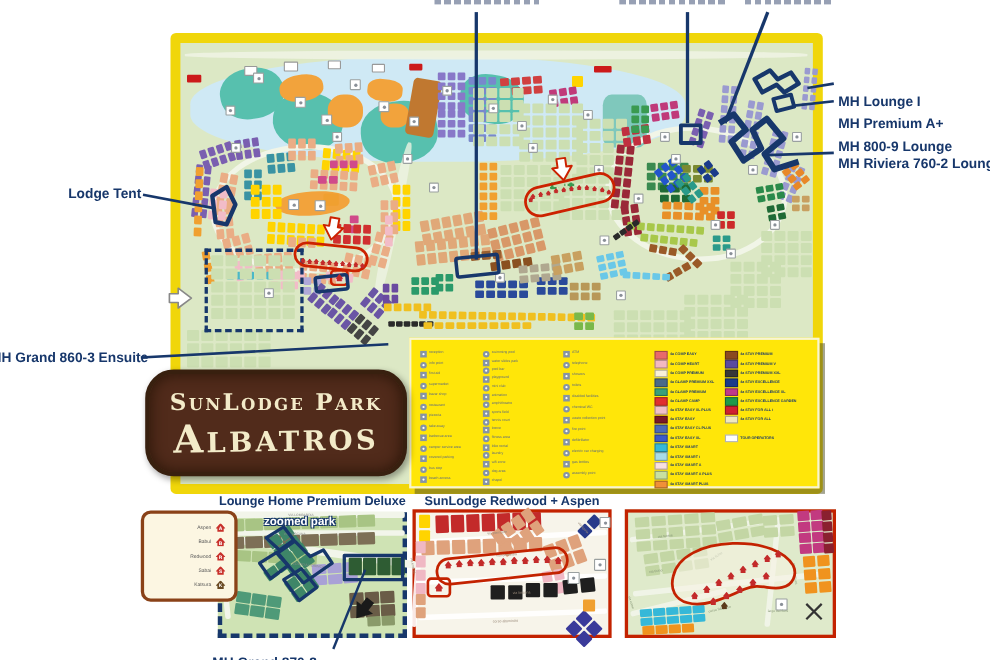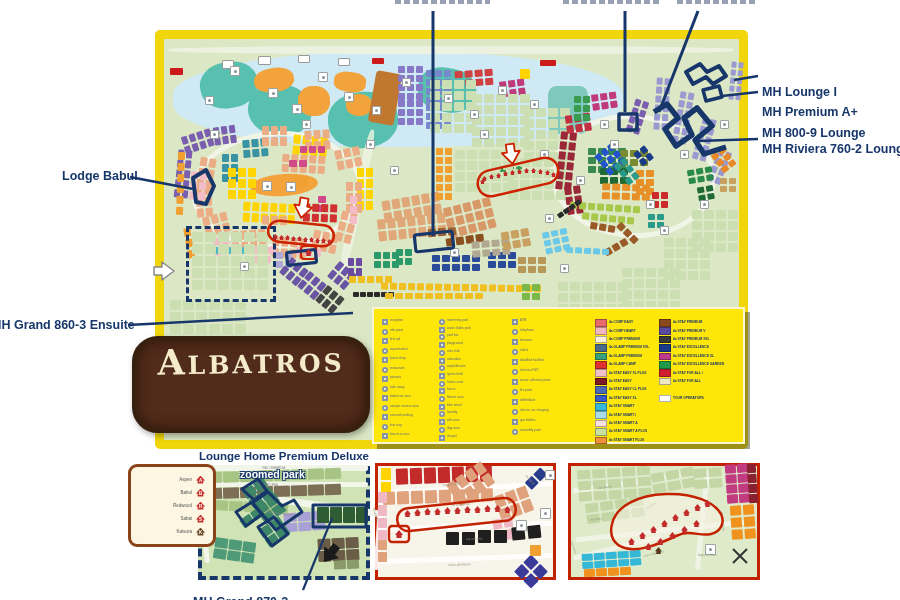--- a/index.html
+++ b/index.html
@@ -90,21 +90,21 @@
       <path d="M733,549 L747,563 M747,549 L733,563" stroke="#333333" stroke-width="2" fill="none" stroke-linejoin="round"></path>
       <rect x="268" y="223" width="66" height="21" rx="11" fill="none" stroke="#cc2200" stroke-width="2.5" transform="rotate(6 301 233.5)"></rect>
       <rect x="301" y="246" width="15" height="13" rx="3" fill="none" stroke="#cc2200" stroke-width="2.2"></rect>
       <rect x="477" y="164" width="82" height="26" rx="13" fill="none" stroke="#cc2200" stroke-width="2.5" transform="rotate(-13 518 177)"></rect>
       <rect x="415" y="233" width="38" height="17" rx="2" fill="none" stroke="#17376b" stroke-width="3.2" transform="rotate(-6 434 241.5)"></rect>
       <rect x="287" y="251" width="29" height="13" rx="2" fill="none" stroke="#17376b" stroke-width="3.2" transform="rotate(-6 301.5 257.5)"></rect>
       <rect x="397" y="503" width="119" height="23" rx="11" fill="none" stroke="#c32200" stroke-width="2.5" transform="rotate(-6 456.5 514.5)"></rect>
       <rect x="389" y="526" width="20" height="16" rx="3" fill="none" stroke="#c32200" stroke-width="2.4"></rect>
     </svg>
 
-  <div class="callout" style="left:62px;top:169px;">Lodge Babul</div>
+  <div class="callout" style="left:62px;top:169px;">Lodge Tent</div>
   <div class="callout" style="left:-9px;top:318px;">MH Grand 860-3 Ensuite</div>
   <div class="callout" style="left:762px;top:86px;margin-top:19px;">MH Premium A+</div>
   <div class="callout" style="left:762px;top:85px;">MH Lounge I</div>
   <div class="callout" style="left:762px;top:126px;">MH 800-9 Lounge</div>
   <div class="callout" style="left:762px;top:142px;">MH Riviera 760-2 Lounge</div>
   <div class="callout" style="left:193px;top:595px;">MH Grand 870-2</div>
 
   <div id="legend-box">
       <div class="lg-item" style="left: 8px; top: 10px;">
         <span class="lg-ic">
@@ -444,24 +444,26 @@
         <span class="lg-sw" style="background: rgb(240, 232, 192);"></span>
         <span class="lg-swt">4a STAY FOR ALL</span>
       </div>
       <div class="lg-item" style="left: 285px; top: 85.6px; align-items: center;">
         <span class="lg-sw" style="background: rgb(255, 255, 255);"></span>
         <span class="lg-swt">TOUR OPERATORS</span>
       </div>
     </div>
 
   <div id="logo">
+    <div class="l1">SunLodge Park</div>
     <div class="l2">Albatros</div>
   </div>
 
   <div class="inset-title" id="t-inset1">Lounge Home Premium Deluxe</div>
+  <div class="inset-title" id="t-inset2">SunLodge Redwood + Aspen</div>
   <div class="inset" id="inset1"></div>
   <div class="inset" id="inset2"></div>
   <div class="inset" id="inset3"></div>
   <div id="zoomed-view">zoomed park</div>
 
   <div id="inset-legend">
       <div class="il-row">
         <span class="il-tx">Aspen</span>
         <span class="il-tent" style="background: rgb(200, 48, 42);">
           <span>A</span>

